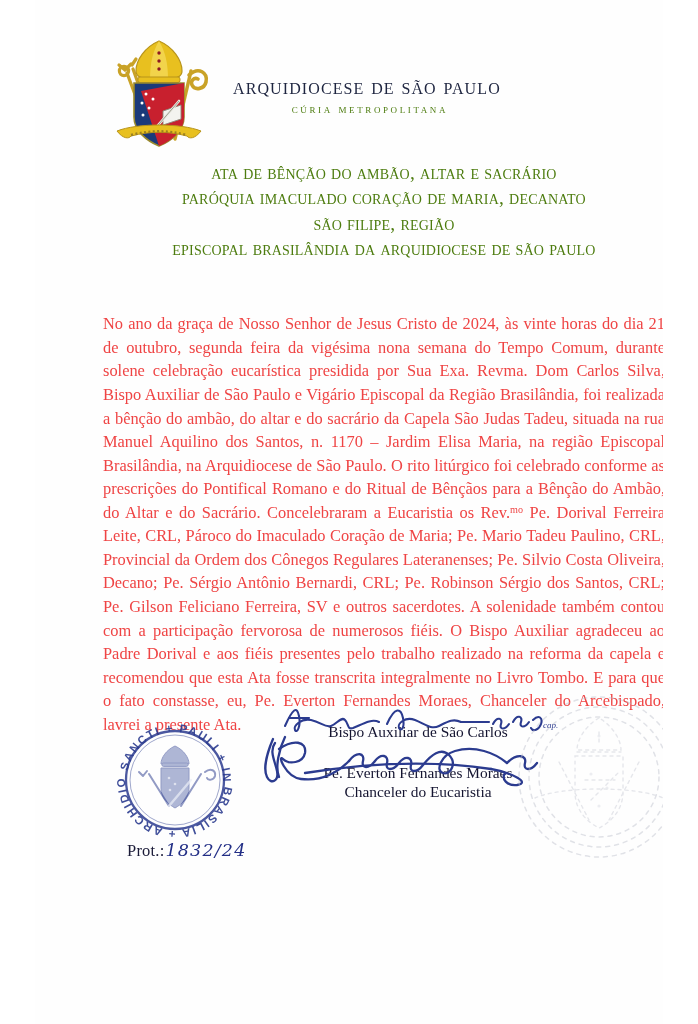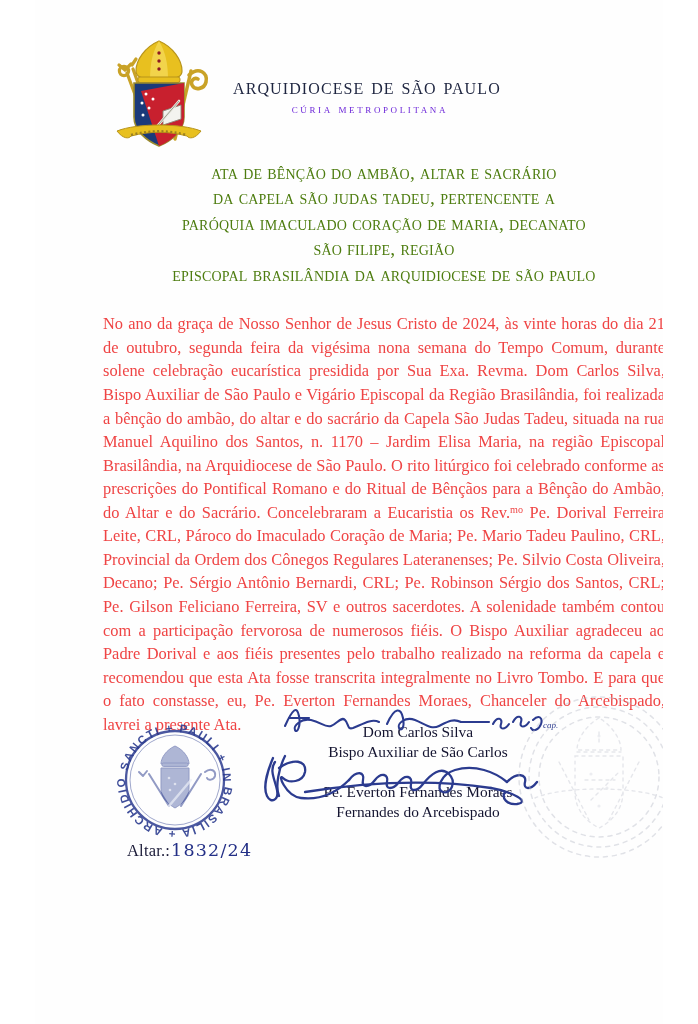--- a/index.html
+++ b/index.html
@@ -47,21 +47,21 @@
     color: #1e2540;
     font-variant: small-caps;
     text-transform: lowercase;
     font-weight: 400;
     line-height: 1.05;
     white-space: nowrap;
   }
   .org-sub {
     font-size: 12.6px;
     letter-spacing: 2.6px;
-    color: #6d28d9;
+    color: #4d7c0f;
     font-variant: small-caps;
     text-transform: lowercase;
     text-align: center;
     margin-top: 3px;
     padding-left: 6px;
     white-space: nowrap;
   }
 
   
   .doc-title {
@@ -143,20 +143,21 @@
     top: 840px;
     left: 92px;
     font-size: 16.5px;
     color: #1b1b38;
     white-space: nowrap;
     letter-spacing: 0.2px;
   }
   .prot .prot-num {
     font-family: "DejaVu Serif", serif;
     color: #232f86;
+    font-style: italic;
     font-size: 17.5px;
     letter-spacing: 1.2px;
     margin-left: 1px;
     text-align: right;
   }
 
   
   .footer {
     position: absolute;
     bottom: 28px;
@@ -220,21 +221,20 @@
     </div>
 
     <div class="header-text">
       <div class="org-title">Arquidiocese de São Paulo</div>
       <div class="org-sub">Cúria Metropolitana</div>
     </div>
   </div>
 
   <div class="doc-title">
     <span class="tl">Ata de Bênção do Ambão, Altar e Sacrário</span>
-    <span class="tl">da Capela São Judas Tadeu, pertencente a</span>
     <span class="tl">Paróquia Imaculado Coração de Maria, Decanato</span>
     <span class="tl">São Filipe, Região</span>
     <span class="tl">Episcopal Brasilândia da Arquidiocese de São Paulo</span>
   </div>
 
   <p class="body-text"><span>No ano da graça de Nosso Senhor de Jesus Cristo de 2024, às vinte horas do dia 21 de outubro, segunda feira da vigésima nona semana do Tempo Comum, durante solene celebração eucarística presidida por Sua Exa. Revma. Dom Carlos Silva, Bispo Auxiliar de São Paulo e Vigário Episcopal da Região Brasilândia, foi realizada a bênção do ambão, do altar e do sacrário da Capela São Judas Tadeu, situada na rua Manuel Aquilino dos Santos, n. 1170 – Jardim Elisa Maria, na região Episcopal Brasilândia, na Arquidiocese de São Paulo. O rito litúrgico foi celebrado conforme as prescrições do Pontifical Romano e do Ritual de Bênçãos para a Bênção do Ambão, do Altar e do Sacrário. Concelebraram a Eucaristia os Rev.</span><sup>mo</sup><span> Pe. Dorival Ferreira Leite, CRL, Pároco do Imaculado Coração de Maria; Pe. Mario Tadeu Paulino, CRL, Provincial da Ordem dos Cônegos Regulares Lateranenses; Pe. Silvio Costa Oliveira, Decano; Pe. Sérgio Antônio Bernardi, CRL; Pe. Robinson Sérgio dos Santos, CRL; Pe. Gilson Feliciano Ferreira, SV e outros sacerdotes. A solenidade também contou com a participação fervorosa de numerosos fiéis. O Bispo Auxiliar agradeceu ao Padre Dorival e aos fiéis presentes pelo trabalho realizado na reforma da capela e recomendou que esta Ata fosse transcrita integralmente no Livro Tombo. E para que o fato constasse, eu, Pe. Everton Fernandes Moraes, Chanceler do Arcebispado, lavrei a presente Ata.</span></p>
 
   <div class="signatures">
 
     <div class="sig-group">
@@ -247,21 +247,20 @@
             <path d="M112 24 C120 6 126 8 128 18 C130 28 126 32 124 28 C122 24 130 16 140 20
                      C150 24 156 30 164 26 C172 22 178 18 186 22"></path>
             <path d="M186 22 L214 22"></path>
             <path d="M218 24 C222 16 228 18 226 24 C224 30 230 30 234 24
                      M238 22 C242 14 248 16 246 22 C244 28 250 28 254 22
                      M258 20 C264 14 268 18 266 24 C264 30 258 32 256 28"></path>
           </g>
           <text x="268" y="28" font-family="Liberation Serif, serif" font-size="9" fill="#2b3b8f" font-style="italic">cap.</text>
         </svg>
       </span>
-      <span class="sig-line">Dom Carlos Silva</span>
       <span class="sig-line">Bispo Auxiliar de São Carlos</span>
     </div>
 
     <div class="sig-group">
       <span class="ink ink-2">
         <svg width="330" height="60" viewBox="0 0 330 60" aria-hidden="true">
           <g fill="none" stroke="#2b3b8f" stroke-width="2.3" stroke-linecap="round" stroke-linejoin="round">
             <path d="M28 10 C22 24 18 40 22 48 C26 56 34 52 32 42 C30 32 24 22 30 14"></path>
             <path d="M40 8 C34 20 30 38 34 48"></path>
             <path d="M34 20 C48 10 62 12 60 24 C58 34 44 36 38 30
@@ -271,21 +270,21 @@
                      C160 26 168 28 166 36 C164 44 172 44 178 36
                      C186 26 196 18 204 26 C212 34 206 46 198 44
                      C190 42 196 26 210 22 C230 16 250 24 262 34"></path>
             <path d="M262 34 C272 24 282 26 280 34 C278 42 286 42 292 34"></path>
             <path d="M60 44 C110 36 180 30 246 40"></path>
             <path d="M246 40 C268 44 286 54 272 56 C262 57 256 50 260 44"></path>
           </g>
         </svg>
       </span>
       <span class="sig-line">Pe. Everton Fernandes Moraes</span>
-      <span class="sig-line">Fernandes do Arcebispado</span>
+      <span class="sig-line">Chanceler do Eucaristia</span>
     </div>
   </div>
 
   <div class="wet-seal">
     <svg viewBox="0 0 132 126" width="132" height="126" aria-hidden="true">
       <defs>
         <path id="sealArcTop" d="M 14 62 A 48 48 0 0 1 110 62"></path>
         <path id="sealArcBot" d="M 112 62 A 50 50 0 0 1 12 62"></path>
       </defs>
       <circle cx="62" cy="62" r="49" fill="none" stroke="#2b3b8f" stroke-width="2.3" opacity="0.85"></circle>
@@ -338,17 +337,17 @@
       <g fill="#cfd2dc" opacity="0.75">
         <circle cx="84" cy="48" r="1.6"></circle>
           <circle cx="76" cy="86" r="1.6"></circle>
         <circle cx="92" cy="100" r="1.6"></circle>
           <circle cx="84" cy="118" r="1.6"></circle>
       </g>
     </svg>
   </div>
 
   <div class="prot">
-    <span>Altar.:</span><span class="prot-num">1832/24</span>
+    <span>Prot.:</span><span class="prot-num">1832/24</span>
   </div>
 
 
 </div>
 
 </body></html>

